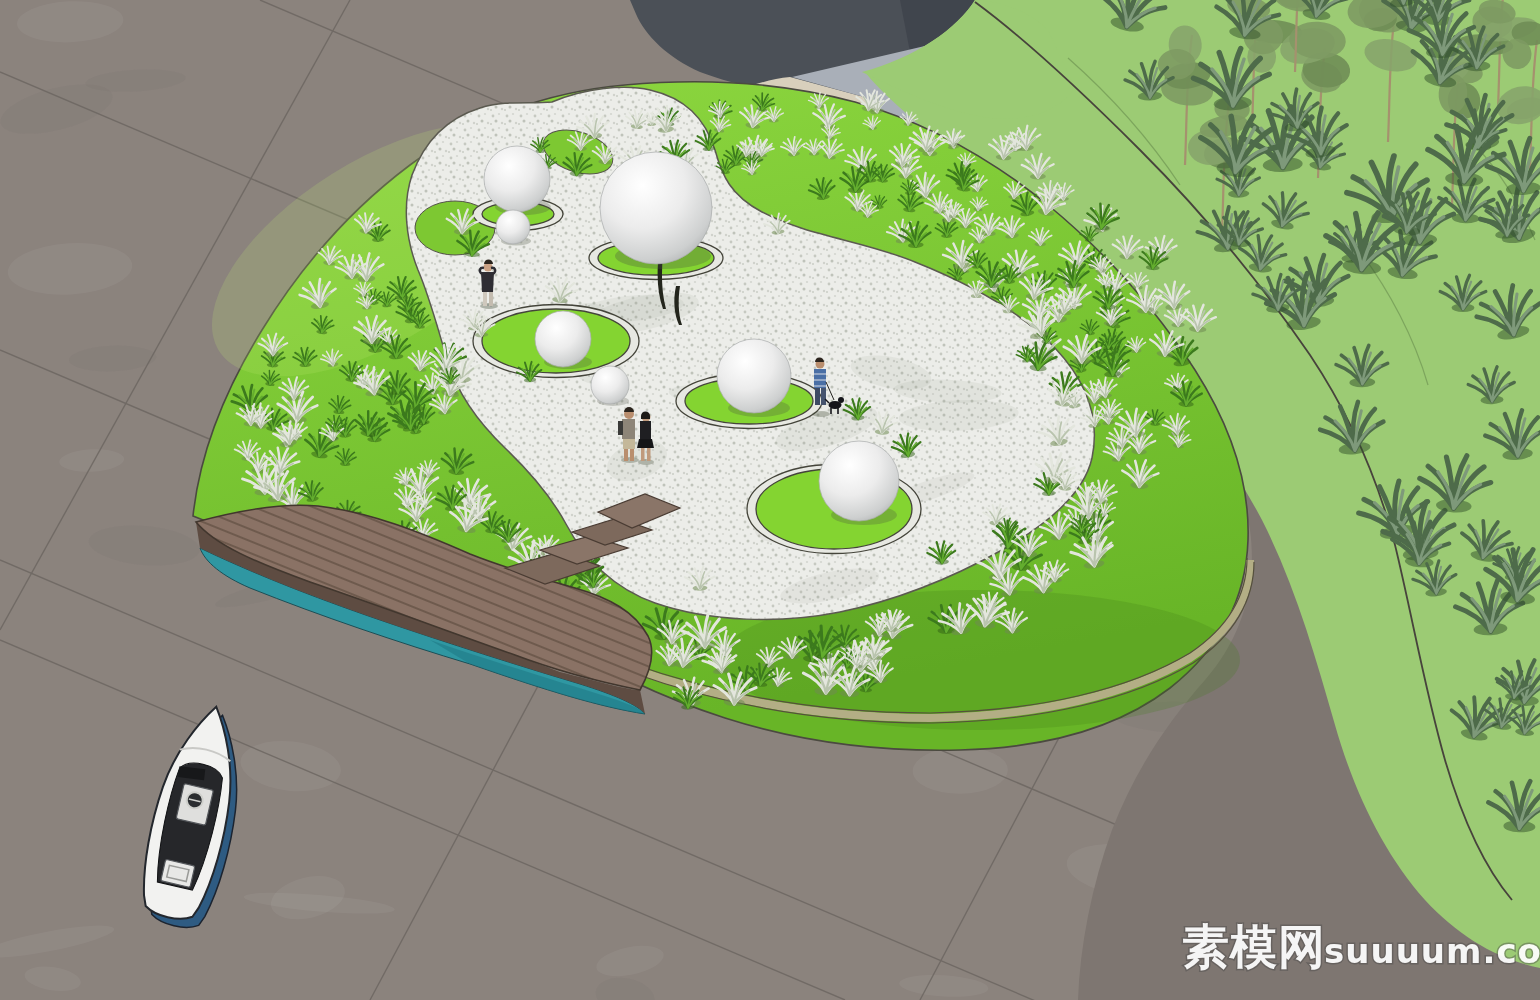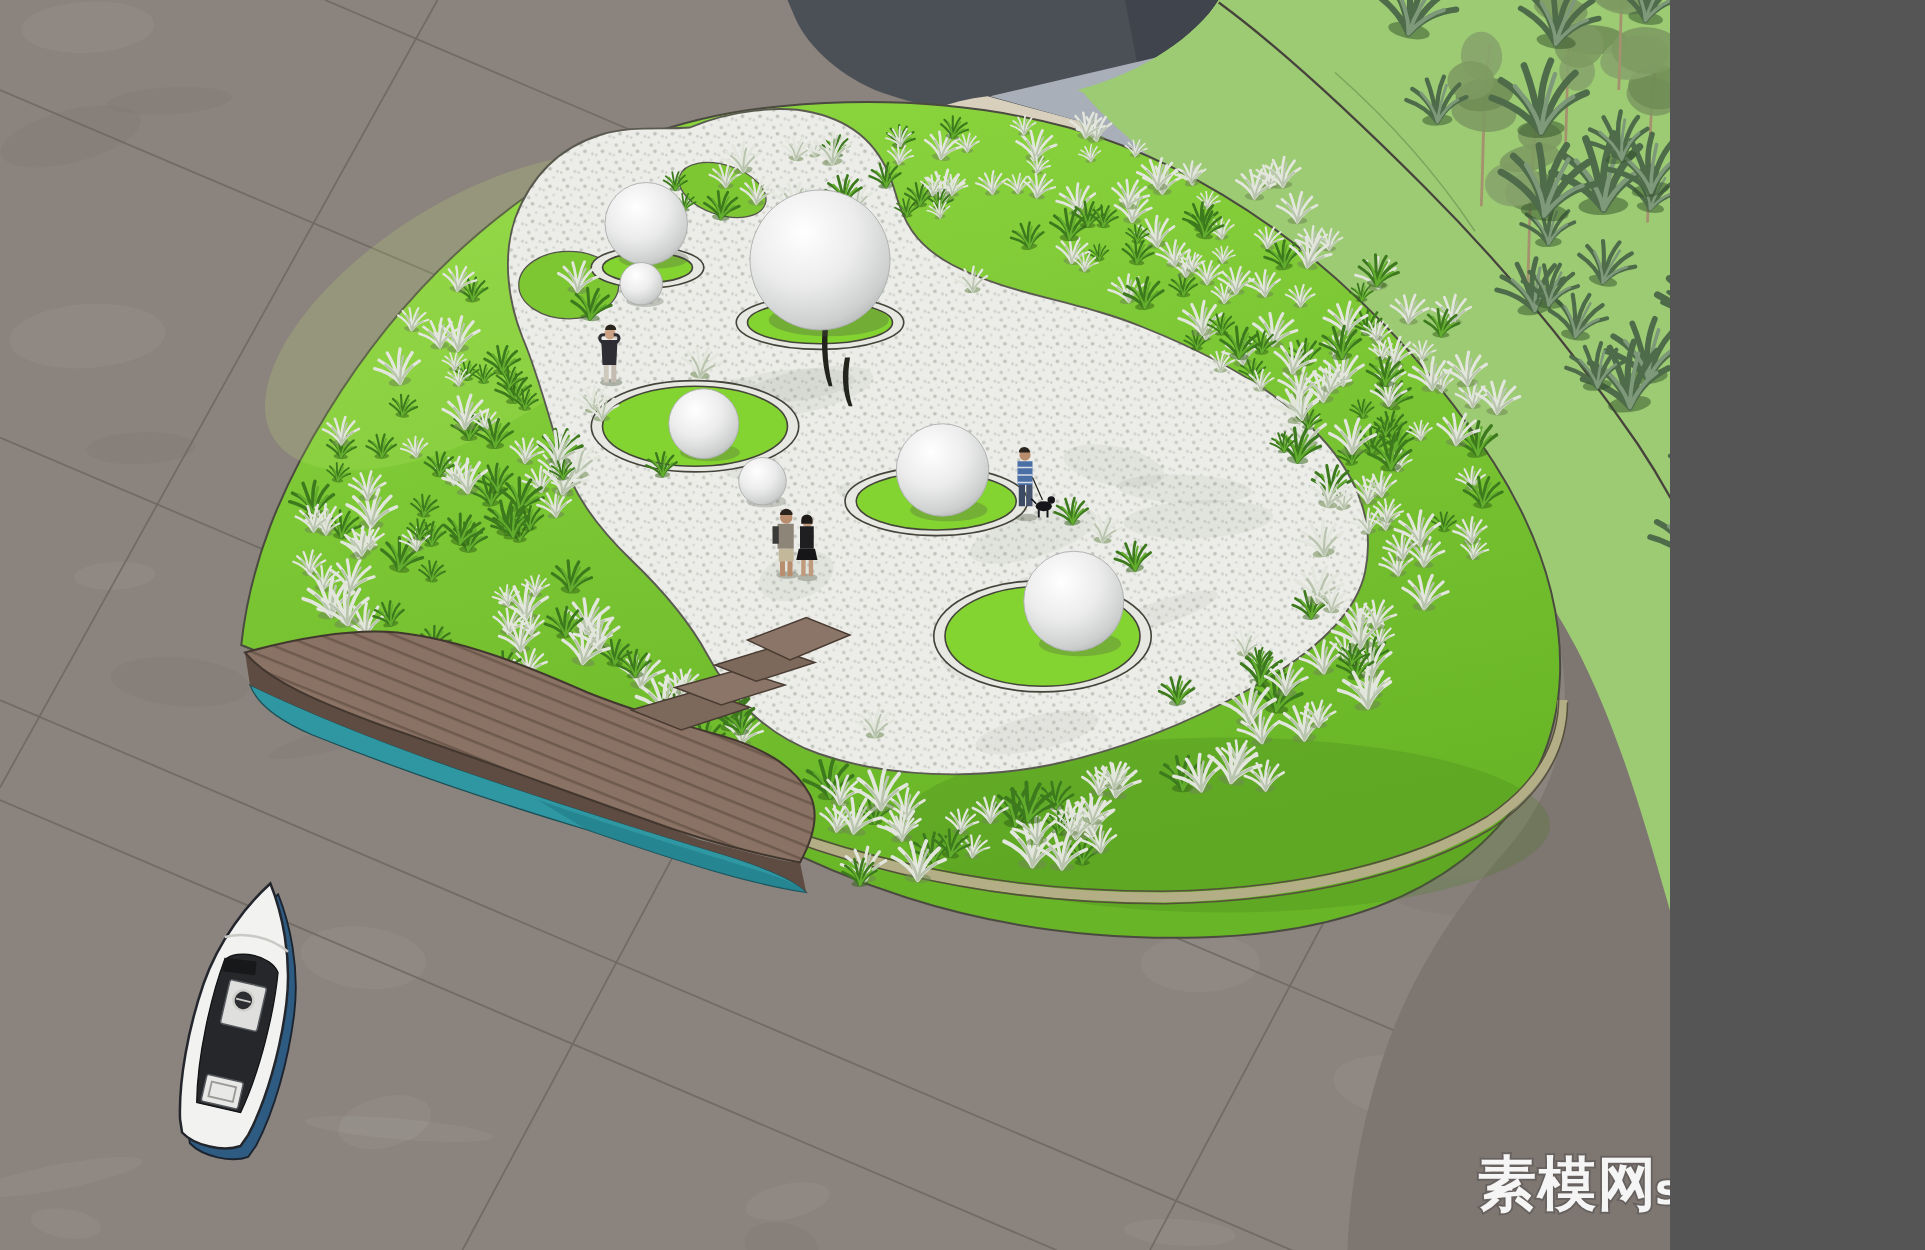--- a/index.html
+++ b/index.html
@@ -1,16 +1,16 @@
 <!DOCTYPE html>
 <html style="--c-pavement: #8b837d; --c-pavement_joint: #6b6560; --c-dark_paving: #4b5057; --c-dark_paving_deep: #3e434b; --c-walkway_beige: #d8cfbc; --c-paving_light_blue: #a9afb8; --c-park_path: #7e7671; --c-lawn: #9ccb74; --c-lawn_edge_line: #47433c; --c-island_grass: #7dc832; --c-island_grass_dark: #4d8d1c; --c-gravel: #ebece8; --c-ring_green: #84d431; --c-curb: #b3ae85; --c-deck_wood: #8a7265; --c-deck_side: #5e4c42; --c-water: #2f97a2; --c-water_dark: #1f7a85; --c-boat_blue: #2e5b82; --c-boat_white: #f2f2f0; --c-sphere_edge: #a9acac; --c-tuft_silver: #e3e6dd; --c-tuft_green: #3c7a1d; --c-lawn_clump: #4e6b4a; --c-watermark: #ffffff;"><head>
 <meta charset="utf-8">
 <style>
   html,body{margin:0;padding:0;background:#555;}
-  #stage{position:relative;width:1336px;height:1000px;overflow:hidden;
+  #stage{position:relative;width:1540px;height:1000px;overflow:hidden;
          font-family:"DejaVu Sans","Liberation Sans",sans-serif;}
   svg{display:block;}
   .wm text{
     font-family:"DejaVu Sans","Liberation Sans",sans-serif;
     font-weight:bold;
     fill:var(--c-watermark,#fff);
     opacity:.93;
     paint-order:stroke;
     stroke:rgba(70,70,70,.45);
     stroke-width:3px;

